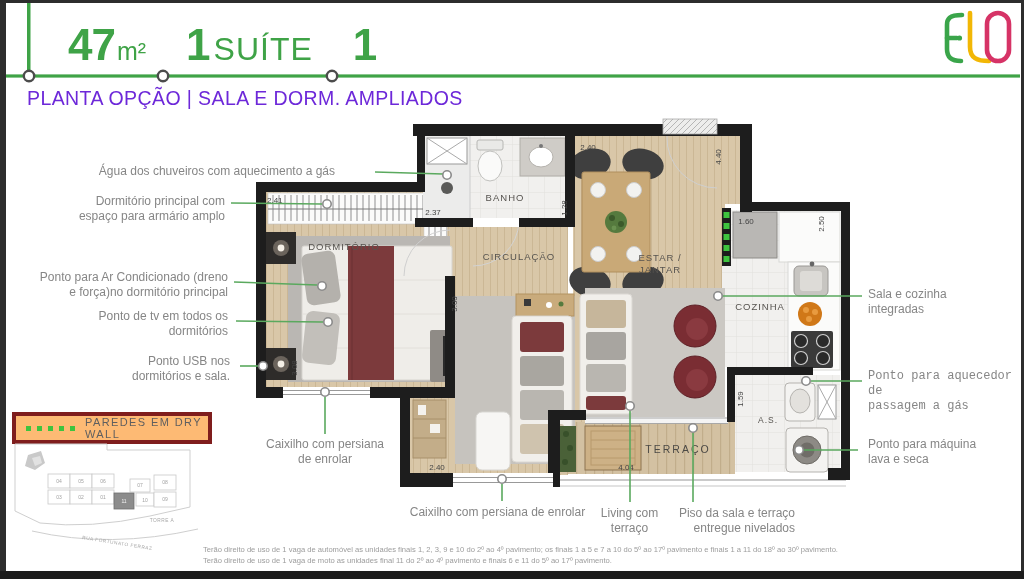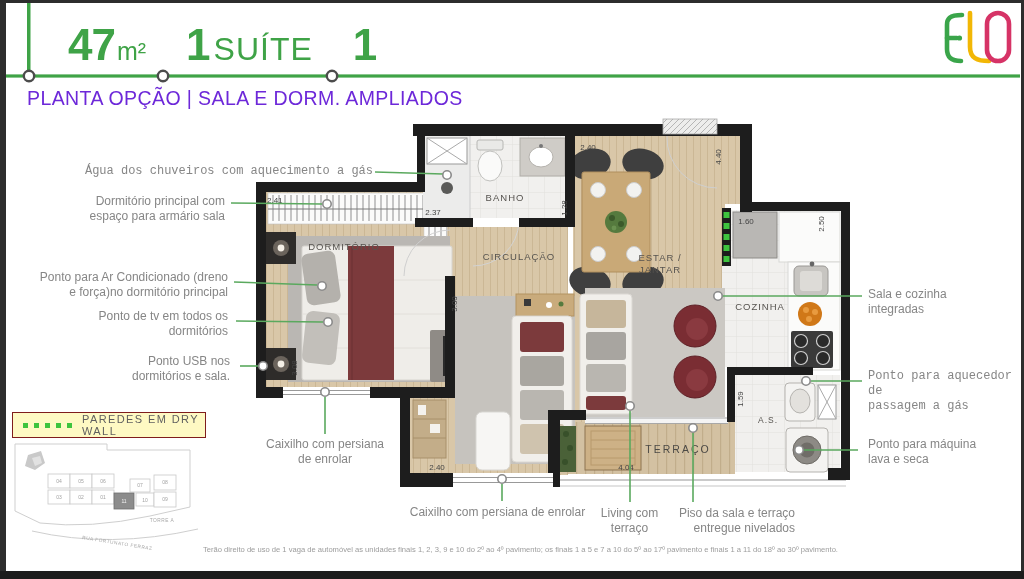--- a/index.html
+++ b/index.html
@@ -19,22 +19,22 @@
   .hdr-gap{width:40px;}
   .subtitle{position:absolute;left:27px;top:87px;font-size:19.5px;color:#6d28d9;letter-spacing:.4px;z-index:10;}
   #logo{position:absolute;left:932px;top:8px;z-index:10;}
 
   
   .callout{position:absolute;font-size:12px;line-height:1.25;color:#868686;white-space:pre-line;z-index:8;}
   .c-right{text-align:right;}
   .c-center{text-align:center;}
 
   
-  .legend{position:absolute;left:12px;top:412px;width:192px;height:24px;border:1px solid #7f1d1d;
-          background:#fef9c3;display:flex;align-items:center;z-index:8;}
+  .legend{position:absolute;left:12px;top:412px;width:192px;height:24px;border:4px solid #7f1d1d;
+          background:#fdba74;display:flex;align-items:center;z-index:8;}
   .legend-dashes{display:flex;gap:6px;margin:0 10px 0 10px;}
   .legend-dashes span{width:5px;height:5px;background:#3ec43e;display:block;}
   .legend-label{font-size:11px;color:#5f5f5f;letter-spacing:1.4px;}
 
   
   .disclaimer{position:absolute;left:203px;top:545px;width:730px;font-size:7.6px;line-height:1.4;
               color:#9c9c9c;z-index:8;}
 
   
   svg text{font-family:"Liberation Sans",sans-serif;}
@@ -332,23 +332,23 @@
     <circle cx="325" cy="392" r="4.2"></circle>
     <circle cx="718" cy="296" r="4.2"></circle>
     <circle cx="806" cy="381" r="4.2"></circle>
     <circle cx="799" cy="450" r="4.2"></circle>
     <circle cx="502" cy="479" r="4.2"></circle>
     <circle cx="630" cy="406" r="4.2"></circle>
     <circle cx="693" cy="428" r="4.2"></circle>
   </g>
 </svg>
 
-<div class="callout c-right" style="right:651px;top:164px;font-family:Liberation Mono, monospace;">Água dos chuveiros com aquecimento a gás</div>
+<div class="callout c-right" style="right:689px;top:164px;">Água dos chuveiros com aquecimento a gás</div>
 <div class="callout c-right" style="right:799px;top:194px;">Dormitório principal com
-espaço para armário sala</div>
+espaço para armário amplo</div>
 <div class="callout c-right" style="right:796px;top:270px;">Ponto para Ar Condicionado (dreno
 e força)no dormitório principal</div>
 <div class="callout c-right" style="right:796px;top:309px;">Ponto de tv em todos os
 dormitórios</div>
 <div class="callout c-right" style="right:794px;top:354px;margin-left:16px;">Ponto USB nos
 dormitórios e sala.</div>
 <div class="callout c-center" style="left:250px;width:150px;top:437px;">Caixilho com persiana
 de enrolar</div>
 <div class="callout" style="left:868px;top:287px;">Sala e cozinha
 integradas</div>
@@ -405,18 +405,19 @@
     <text class="kp-num" x="135" y="61">10</text>
     <text class="kp-num" x="155" y="60">09</text>
     <text class="kp-lbl" x="152" y="81">TORRE A</text>
   </g>
   <path d="M22,90 Q100,108 188,88" stroke="#cfcfcf" fill="none"></path>
   <text class="kp-lbl" transform="translate(72,98) rotate(9)">RUA FORTUNATO FERRAZ</text>
 </svg>
 
 <div class="disclaimer">
   <div>Terão direito de uso de 1 vaga de automóvel as unidades finais 1, 2, 3, 9 e 10 do 2º ao 4º pavimento; os finais 1 a 5 e 7 a 10 do 5º ao 17º pavimento e finais 1 a 11 do 18º ao 30º pavimento.</div>
+  <div>Terão direito de uso de 1 vaga de moto as unidades final 11 do 2º ao 4º pavimento e finais 6 e 11 do 5º ao 17º pavimento.</div>
 </div>
 
 <div class="edge" id="edge-l"></div>
 <div class="edge" id="edge-t"></div>
 <div class="edge" id="edge-r"></div>
 <div class="edge" id="edge-b"></div>
 
 </body></html>

